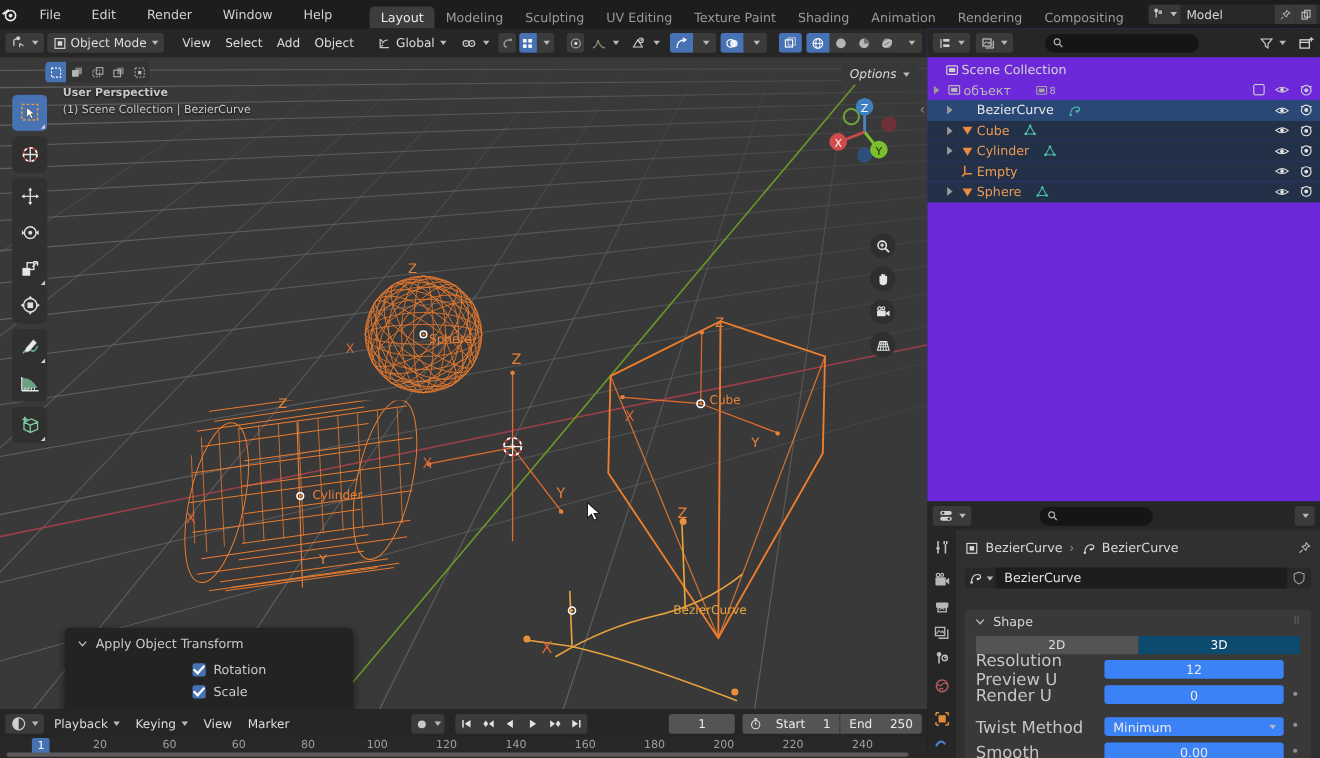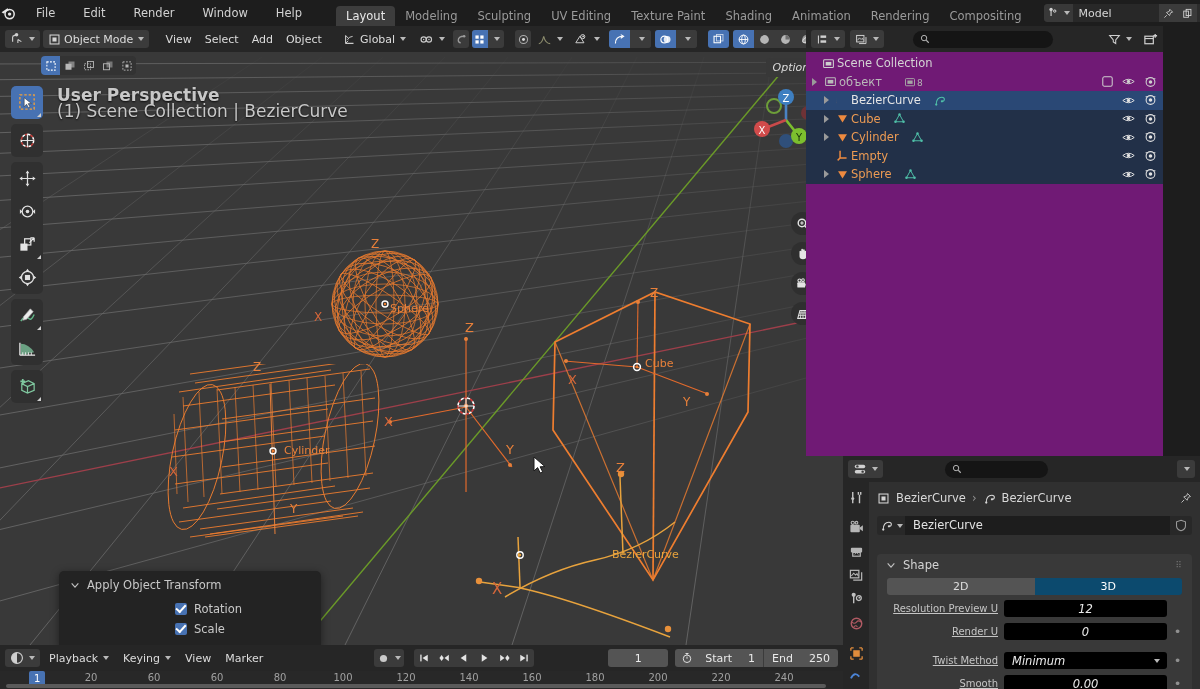--- a/index.html
+++ b/index.html
@@ -57,21 +57,21 @@
   .tgl { width:21px; height:18px; display:flex; align-items:center; justify-content:center; }
   .tgl.on { background:#4772b3; }
   .tgl.blue { background:#4772b3; }
 
   
   .viewport {
     position:absolute; left:0; top:52px; width:843px; height:593px;
     background:#393939; overflow:hidden;
   }
   .vp-grid { position:absolute; inset:0; }
-  .vp-text { position:absolute; left:57px; top:35px; font-size:17px; color:#c8c8c8; line-height:16px; text-shadow:0 1px 2px rgba(0,0,0,.8); }
+  .vp-text { position:absolute; left:57px; top:25px; font-size:10px; color:#c8c8c8; line-height:16px; text-shadow:0 1px 2px rgba(0,0,0,.8); }
   .vp-text div:first-child { font-weight:bold; }
 
   
   .selmode {
     position:absolute; left:41px; top:4px; display:flex; background:#333;
     border-radius:4px; overflow:hidden; height:19px;
   }
   .selmode div { width:19px; height:19px; display:flex; align-items:center; justify-content:center; }
   .selmode div.on { background:#4772b3; }
 
@@ -111,21 +111,21 @@
     content:""; width:4px;height:8px;border:solid #fff;border-width:0 2px 2px 0;
     transform:rotate(42deg) translate(-1px,-1px);
   }
   .op-row .lbl { color:#c9c9c9; }
   .op-row.off .lbl { color:#8e8e8e; }
 
   
   .mouse-cursor { position:absolute; left:533px; top:404px; }
 
   
-  .outliner { position:absolute; left:806px; top:26px; width:357px; height:430px; background:#701a75; }
+  .outliner { position:absolute; left:843px; top:26px; width:357px; height:430px; background:#6d28d9; }
   .out-header {
     height:26px; background:#262626; display:flex; align-items:center; padding:0 5px; gap:5px;
   }
   .out-search {
     flex:1; max-width:140px; height:17px; background:#151515; border-radius:9px;
     display:flex; align-items:center; padding:0 7px; gap:4px; margin-left:24px;
   }
   .out-body { padding-top:2px; }
   .out-row { display:flex; align-items:center; height:18.5px; font-size:11.5px; position:relative; padding-right:6px; }
   .out-row.sel { background:#2a4875; }
@@ -154,24 +154,24 @@
   .id-ico { width:28px;height:19px;background:#282828;border-radius:3px 0 0 3px; display:flex;align-items:center;justify-content:center; gap:2px;}
   .id-name { flex:1; height:19px; background:#1d1d1d; padding:0 8px; line-height:19px; font-size:11.5px; color:#e2e2e2; }
   .id-shield { width:22px;height:19px;background:#282828;border-radius:0 3px 3px 0; display:flex;align-items:center;justify-content:center;}
   .panel { margin-top:8px; background:#393939; border-radius:4px; padding:0 0 6px 0; }
   .panel-head { display:flex; align-items:center; gap:7px; height:21px; padding:0 9px; font-size:11.5px; color:#d4d4d4;margin-top:19px; }
   .grip { margin-left:auto; color:#6d6d6d; font-size:9px; letter-spacing:1px; }
   .seg { display:flex; margin:3px 10px 0 10px; height:17px; border-radius:3px; overflow:hidden; }
   .seg div { flex:1; display:flex; align-items:center; justify-content:center; font-size:11px; background:#545454; color:#dedede; }
   .seg div.on { background:#0c4a6e; color:#fff; }
   .prow { display:flex; align-items:center; height:19px; margin:4px 10px 0 10px; gap:6px; }
-  .prow .plabel { width:111px; text-align:right; font-size:10px; color:#c5c5c5;text-decoration:underline; }
+  .prow .plabel { width:111px; text-align:left; font-size:15px; color:#c5c5c5; }
   .pval {
-    flex:1; height:17px; background:#000000; border-radius:3px; font-size:11.5px;
-    display:flex; align-items:center; justify-content:center; color:#eaeaea;font-style:italic;
+    flex:1; height:17px; background:#3b82f6; border-radius:3px; font-size:11.5px;
+    display:flex; align-items:center; justify-content:center; color:#eaeaea;
   }
   .pval.left { justify-content:flex-start; padding-left:8px; }
   .pdot { width:9px; text-align:center; color:#909090; font-size:13px; line-height:9px; }
   .pdot.empty { color:transparent; }
 
   
   .timeline { position:absolute; left:0; top:645px; width:843px; height:44px; background:#1d1d1d; }
   .tl-header { height:26px; background:#262626; display:flex; align-items:center; padding:0 5px; gap:4px; }
   .tl-playhead-field {
     width:60px;height:18px;background:#545454;border-radius:3px;display:flex;align-items:center;

